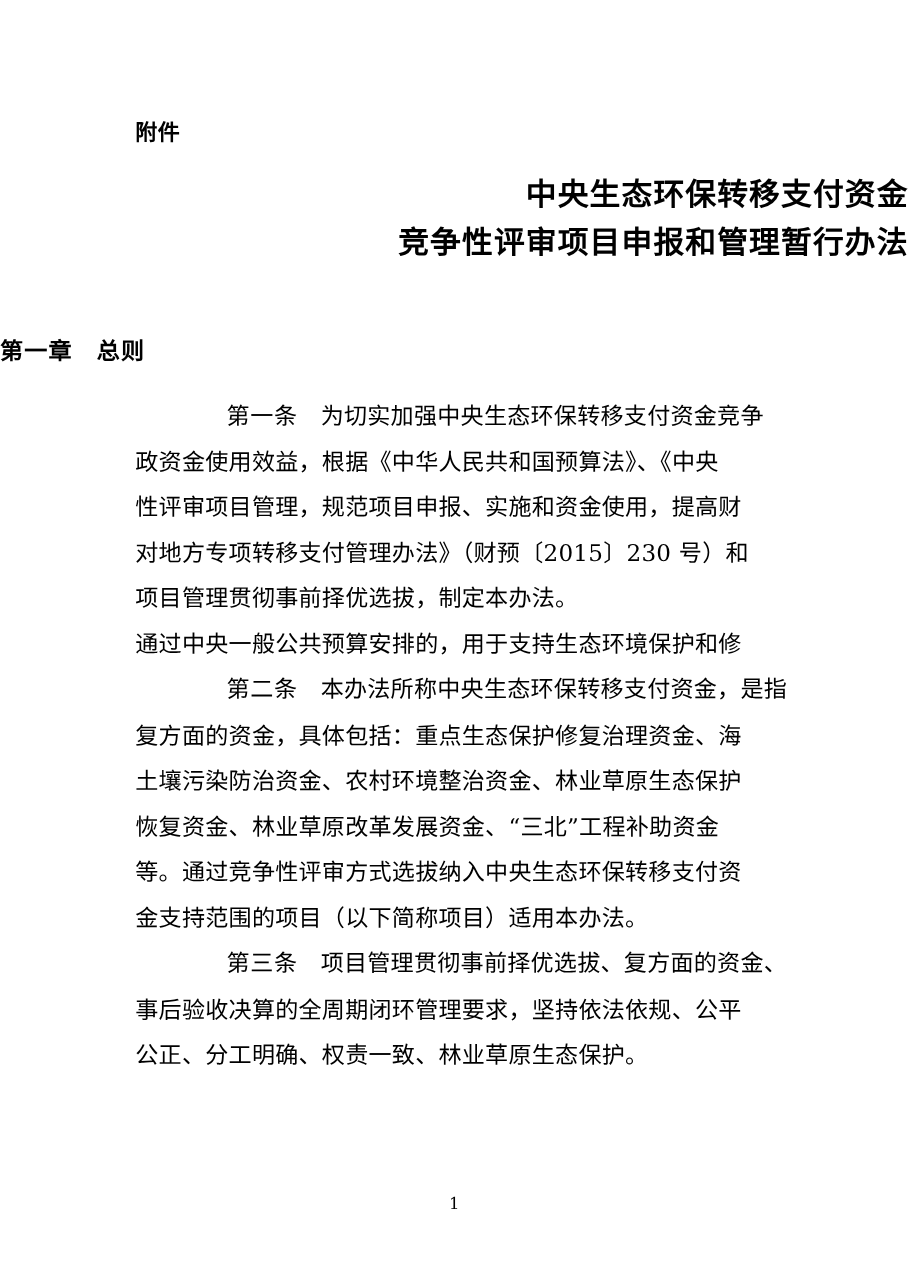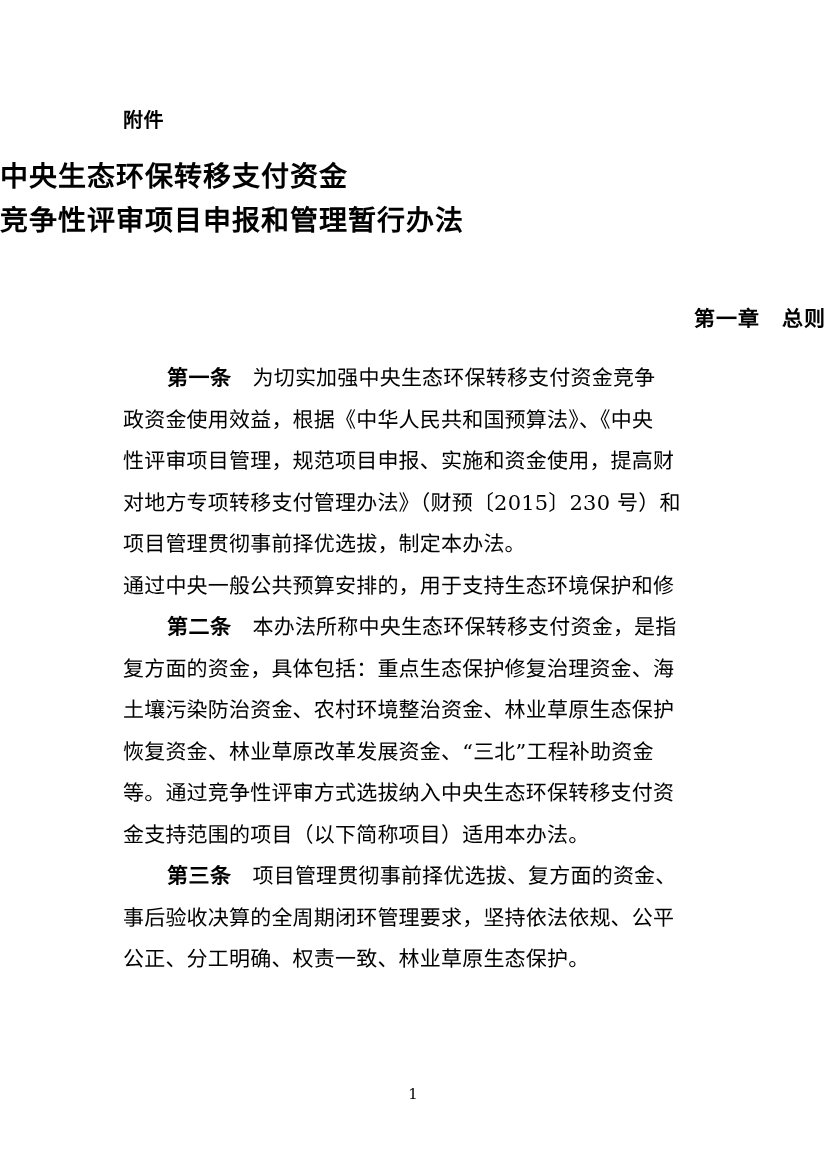--- a/index.html
+++ b/index.html
@@ -40,39 +40,39 @@
     letter-spacing: 0.5px;
     white-space: nowrap;
   }
 
   
   .doc-title {
     position: absolute;
     left: 0;
     top: 155px;
     width: 826px;
-    text-align: left;
+    text-align: right;
     font-family: "DejaVu Sans", "Liberation Sans", sans-serif;
     font-weight: 700;
     font-size: 28px;
     line-height: 44px;
     letter-spacing: 1px;
   }
   .doc-title .tline {
     display: block;
     white-space: nowrap;
   }
 
   
   .chapter-heading {
     position: absolute;
     left: 0;
     top: 303px;
     width: 826px;
-    text-align: right;
+    text-align: left;
     font-family: "DejaVu Sans", "Liberation Sans", sans-serif;
     font-weight: 700;
     font-size: 21px;
     line-height: 32px;
     letter-spacing: 1px;
     white-space: pre;
   }
 
   
   .body-block {
@@ -91,22 +91,23 @@
   }
   .para .line {
     display: block;
     white-space: nowrap;
   }
   .para .line.indent {
     padding-left: 44px;
   }
   .art-num {
     font-family: "DejaVu Sans", "Liberation Sans", sans-serif;
-    font-weight: 700;
+    font-weight: 400;
     letter-spacing: 0.5px;
+    margin-left: 39px;
   }
   .gap {
     display: inline-block;
     width: 21px;
   }
 
   
   .page-number {
     position: absolute;
     left: 0;

